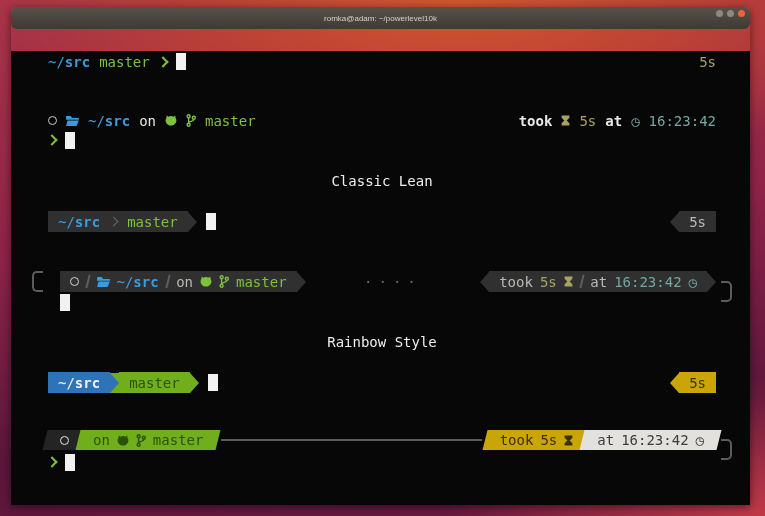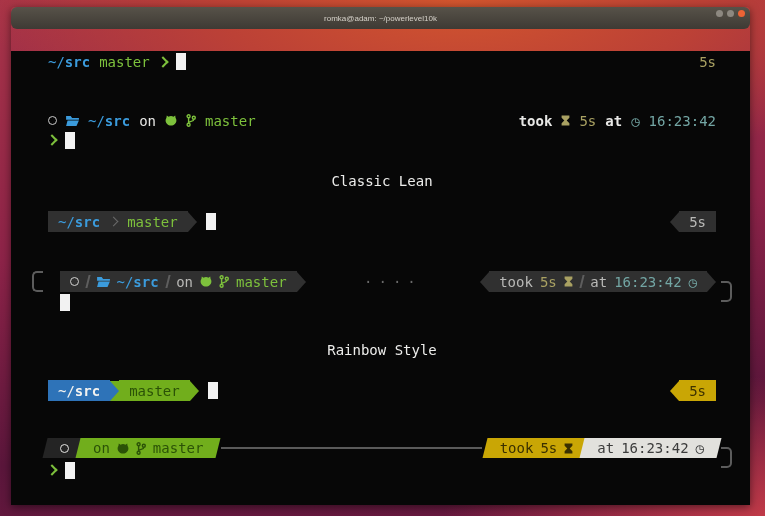--- a/index.html
+++ b/index.html
@@ -239,21 +239,21 @@
             <span style="width:7px"></span>
             <span class="t-teal">◷</span>
           </span>
           <span class="arr-r"></span>
         </div>
         <div class="row" style="height:20px">
           <span class="cur" style="margin-left:12px"></span>
         </div>
       </div>
 
-      <div class="heading" style="margin-top:30px">Rainbow Style</div>
+      <div class="heading" style="margin-top:22px">Rainbow Style</div>
 
       <div class="row" style="margin-top:21px;height:21px">
         <span class="seg blue">
           <span>~/</span>
             <span class="bold">src</span>
         </span>
         <span class="arr-r blue on-green"></span>
         <span class="seg green">
           <span>master</span>
         </span>

